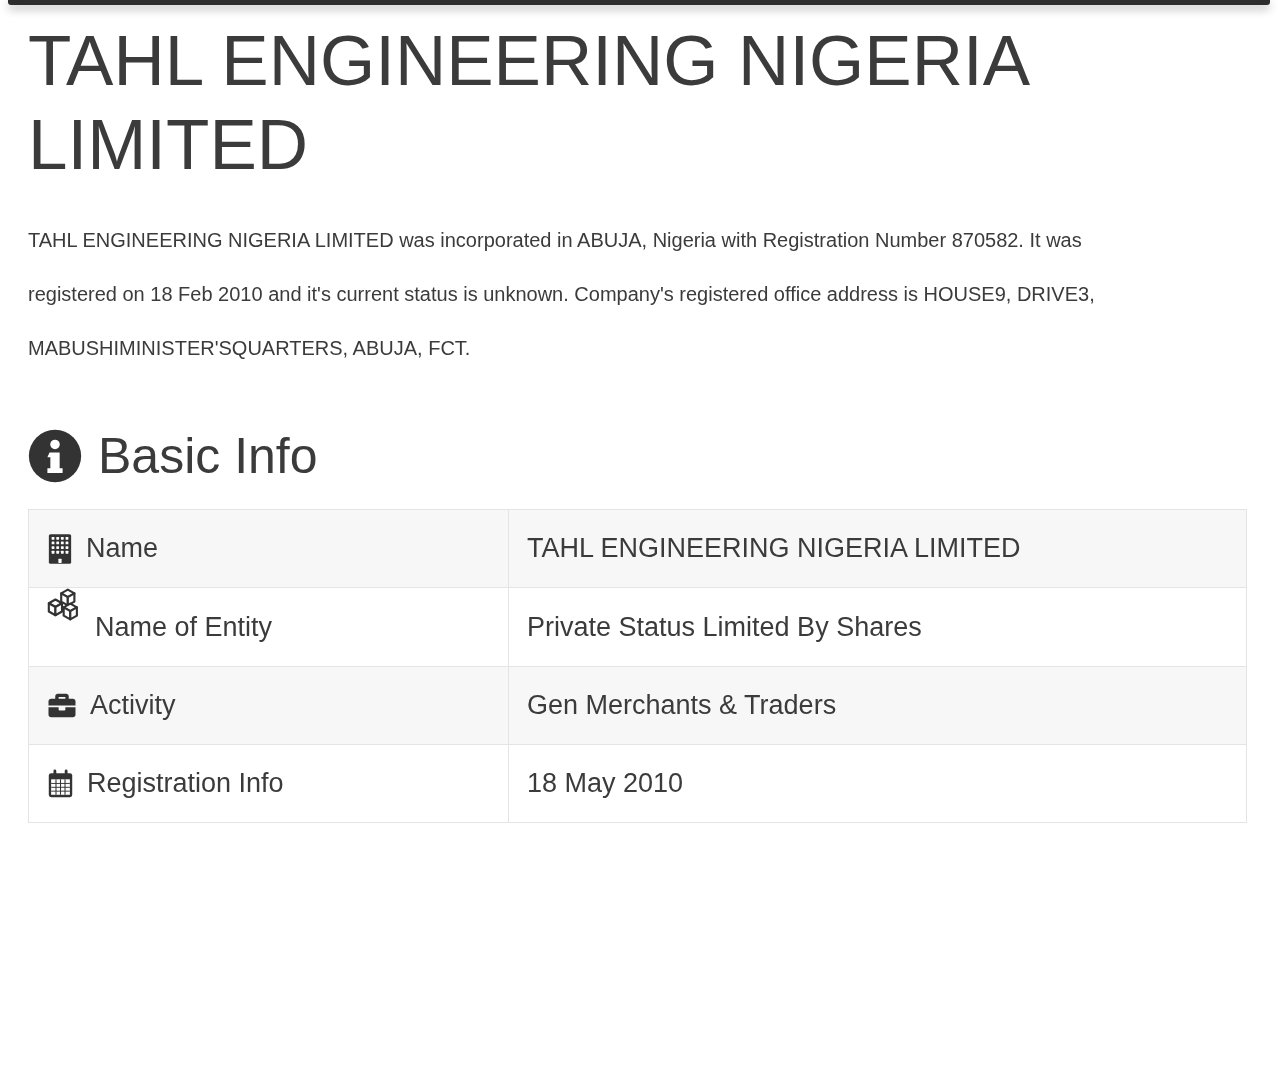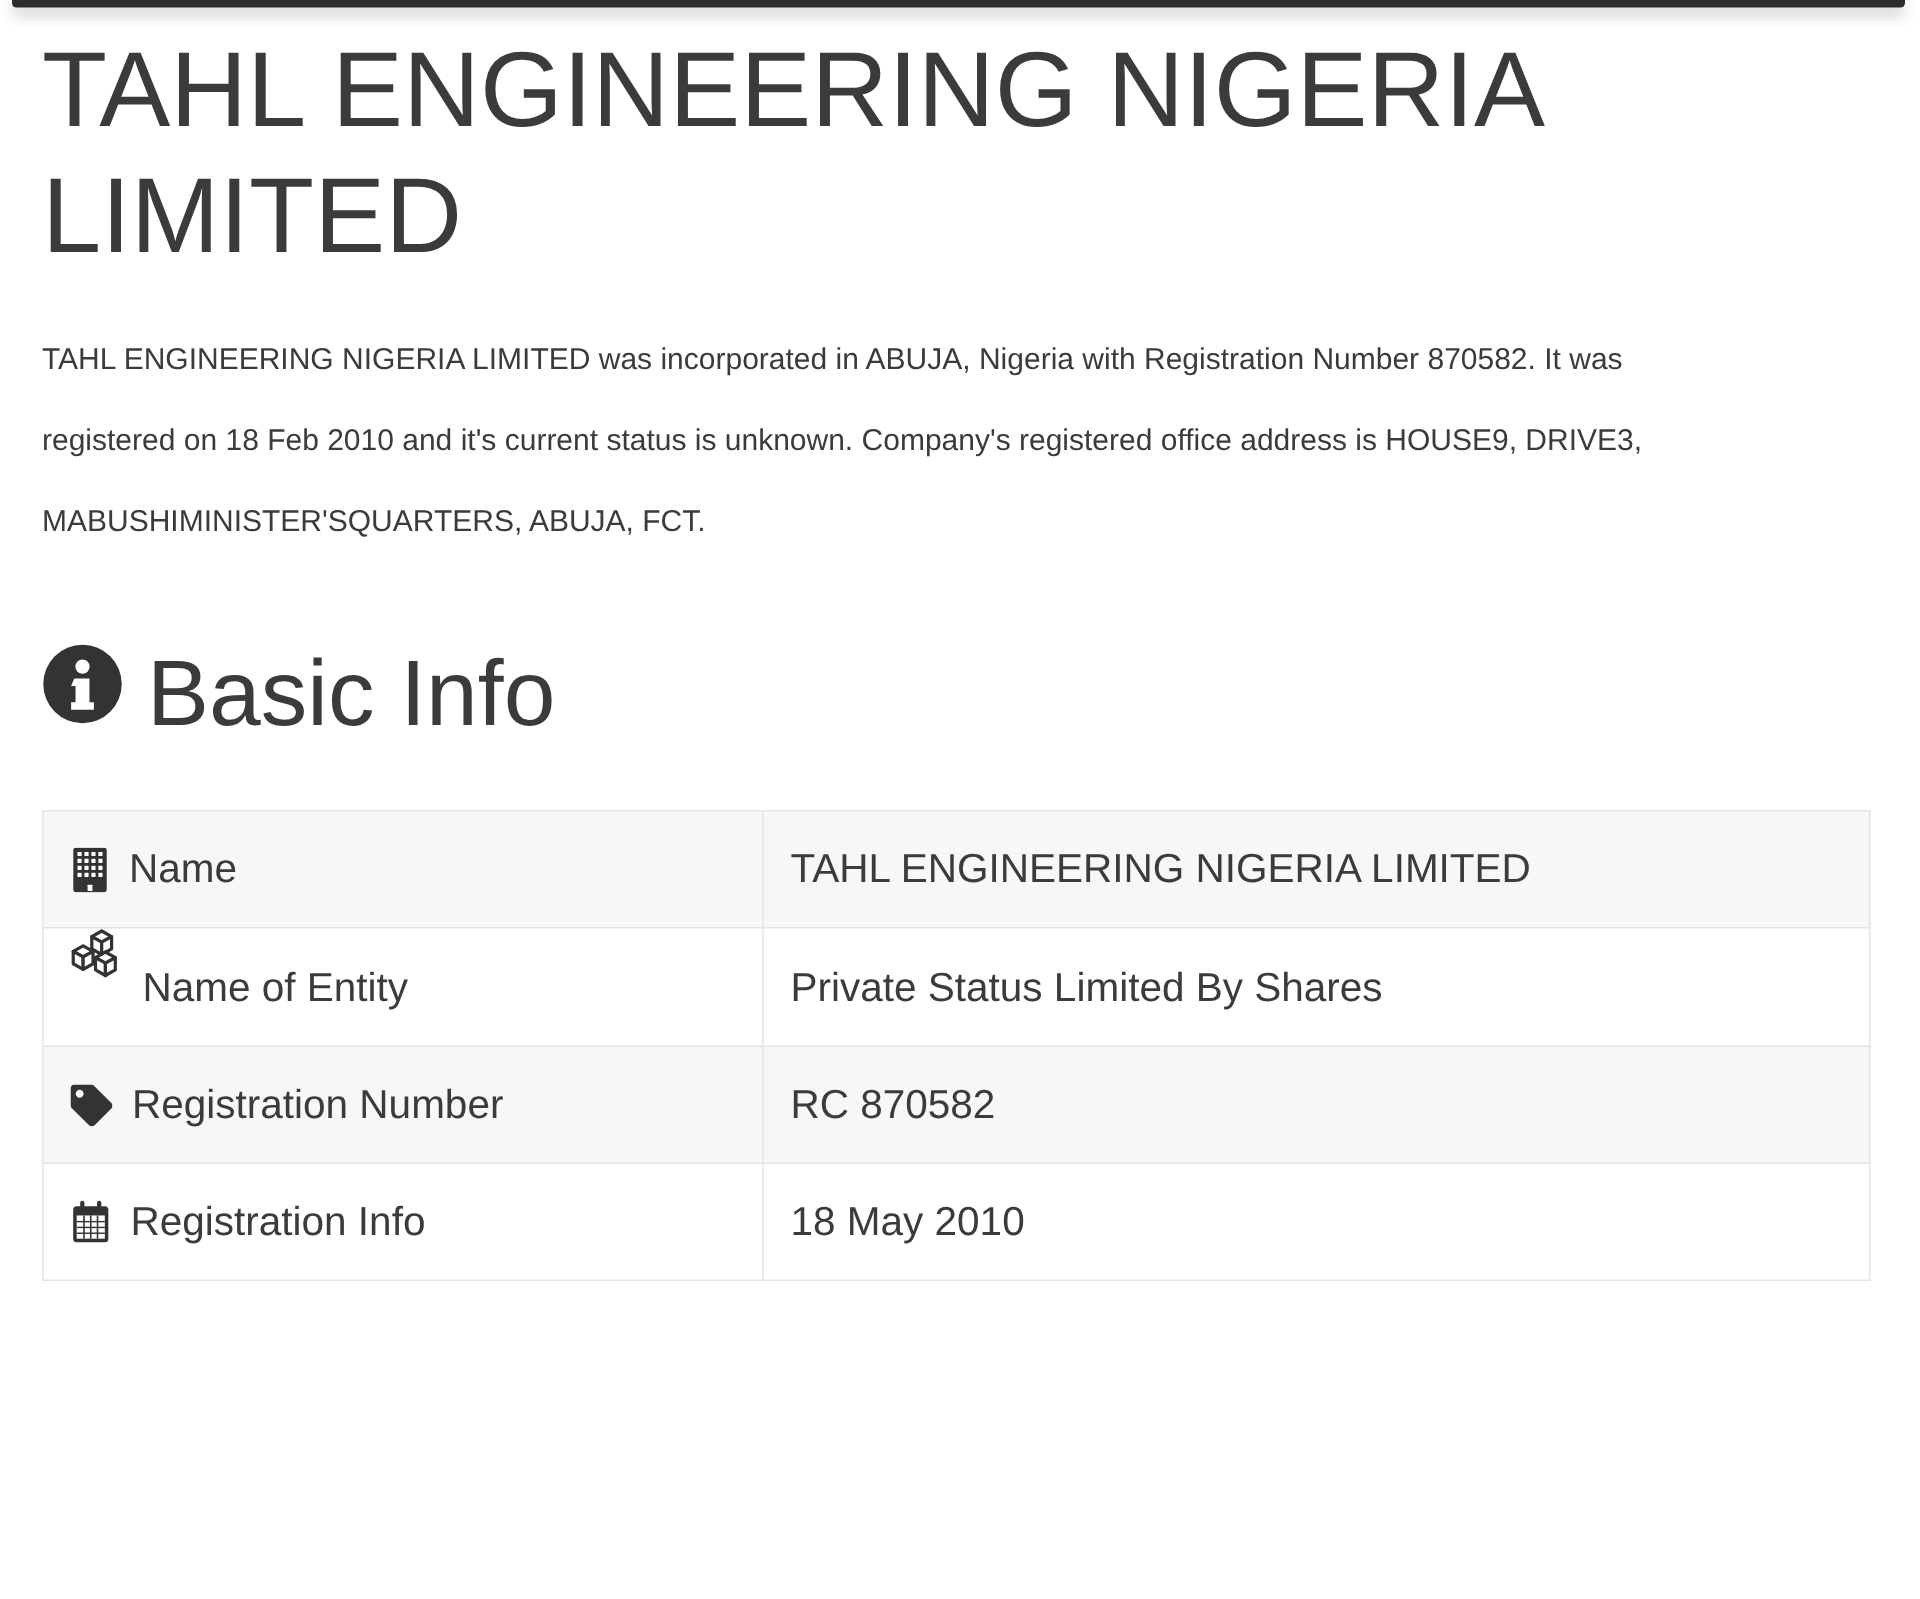--- a/index.html
+++ b/index.html
@@ -37,24 +37,24 @@
   p.company-summary {
     margin: 26px 0 0 0;
     font-size: 20px;
     line-height: 54px;
     max-width: 1120px;
     color: #3b3b3b;
   }
 
   h2.section-heading {
     display: flex;
-    align-items: flex-start;
+    align-items: center;
     gap: 16px;
-    margin: 52px 0 42px 0;
-    font-size: 62px;
+    margin: 52px 0 24px 0;
+    font-size: 50px;
     font-weight: 400;
     color: #3b3b3b;
   }
   h2.section-heading .info-icon svg { display: block; }
 
   table.info-table {
     width: 1219px;
     border-collapse: collapse;
     border: 1px solid #a21caf;
     font-size: 27px;
@@ -158,36 +158,36 @@
                 </g>
               </svg>
             </span>
             <span style="line-height:78px;">Name of Entity</span>
           </td>
           <td>
             <span class="value-text">Private Status Limited By Shares</span>
           </td>
         </tr>
 
-
         <tr>
           <td class="label-cell">
             <span class="label-wrap">
               <span class="cell-icon">
-                <svg width="28" height="28" viewBox="0 0 512 512" fill="currentColor" aria-hidden="true">
-                  <path fill-rule="evenodd" d="M0 252.118V48C0 21.49 21.49 0 48 0h204.118a48 48 0 0 1 33.941 14.059l211.882 211.882c18.745 18.745 18.745 49.137 0 67.882L293.823 497.941c-18.745 18.745-49.137 18.745-67.882 0L14.059 286.059A48 48 0 0 1 0 252.118zM112 64c-26.51 0-48 21.49-48 48s21.49 48 48 48 48-21.49 48-48-21.49-48-48-48z"></path>
+                <svg width="30" height="27" viewBox="0 0 512 512" fill="currentColor" aria-hidden="true">
+                  <path d="M320 336c0 8.84-7.16 16-16 16h-96c-8.84 0-16-7.16-16-16v-48H0v144c0 25.6 22.4 48 48 48h416c25.6 0 48-22.4 48-48V288H320v48zm144-208h-80V80c0-25.6-22.4-48-48-48H176c-25.6 0-48 22.4-48 48v48H48c-25.6 0-48 22.4-48 48v80h512v-80c0-25.6-22.4-48-48-48zm-144 0H192V96h128v32z"></path>
                 </svg>
               </span>
-              <span>Registration Number</span>
-            </span>
-          </td>
-          <td>
-            <span class="value-text">RC 870582</span>
-          </td>
-        </tr>
+              <span>Activity</span>
+            </span>
+          </td>
+          <td>
+            <span class="value-text">Gen Merchants &amp; Traders</span>
+          </td>
+        </tr>
+
 
         <tr>
           <td class="label-cell">
             <span class="label-wrap">
               <span class="cell-icon">
                 <svg width="27" height="30" viewBox="0 0 448 512" fill="currentColor" aria-hidden="true">
                   <rect x="104" y="8" width="48" height="120" rx="24"></rect>
                   <rect x="296" y="8" width="48" height="120" rx="24"></rect>
                   <rect x="24" y="72" width="400" height="408" rx="40"></rect>
                   <rect x="64" y="176" width="320" height="264" fill="#ffffff"></rect>

